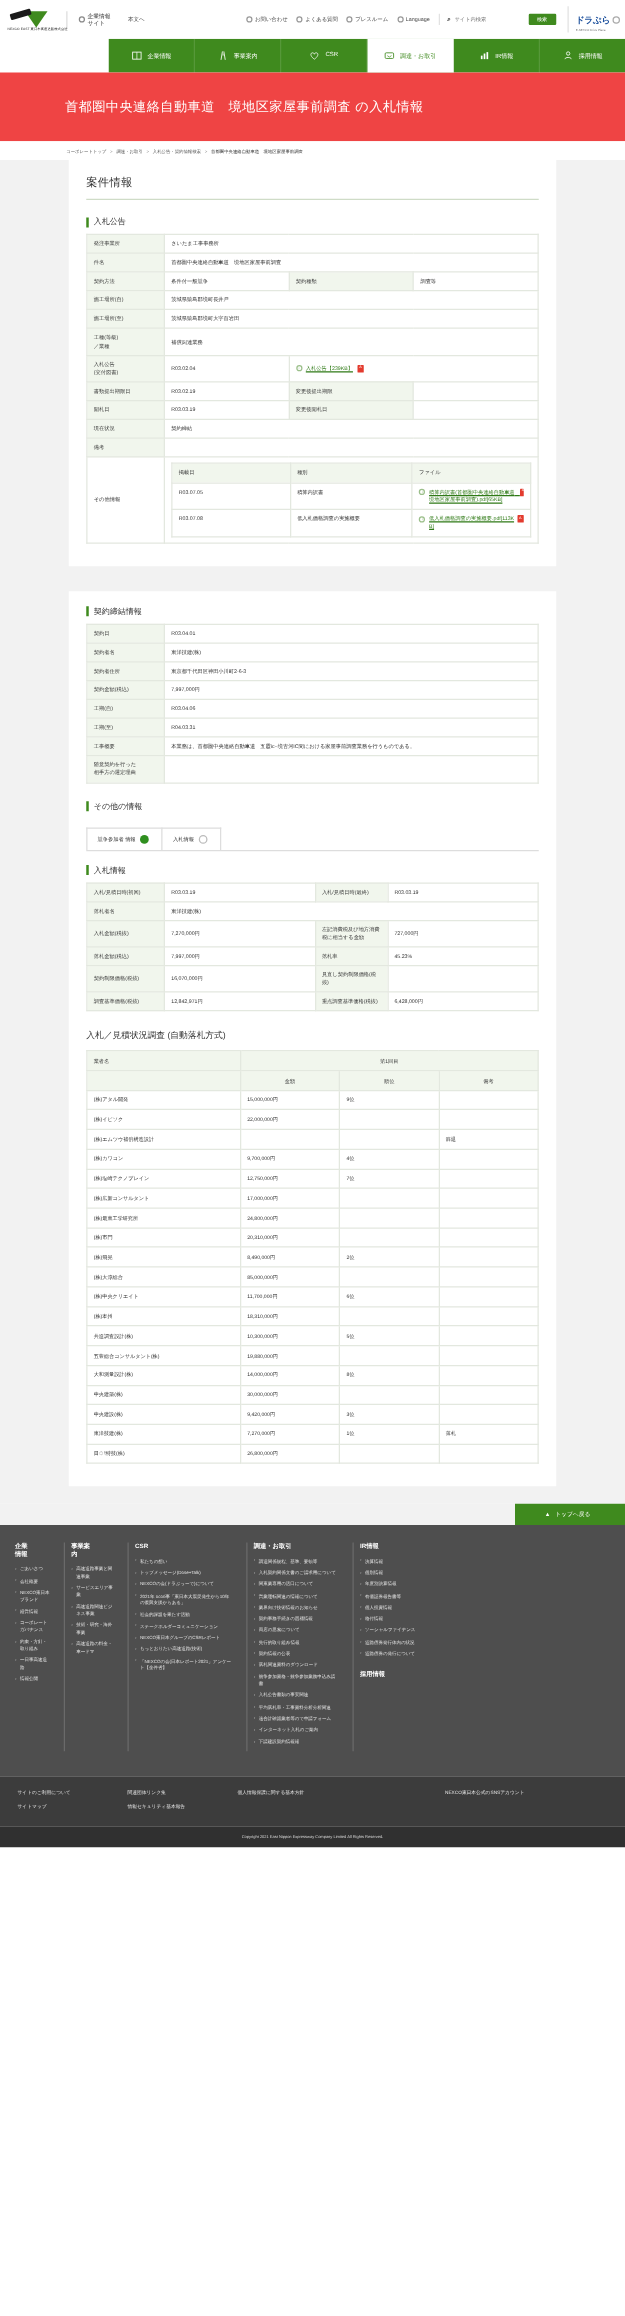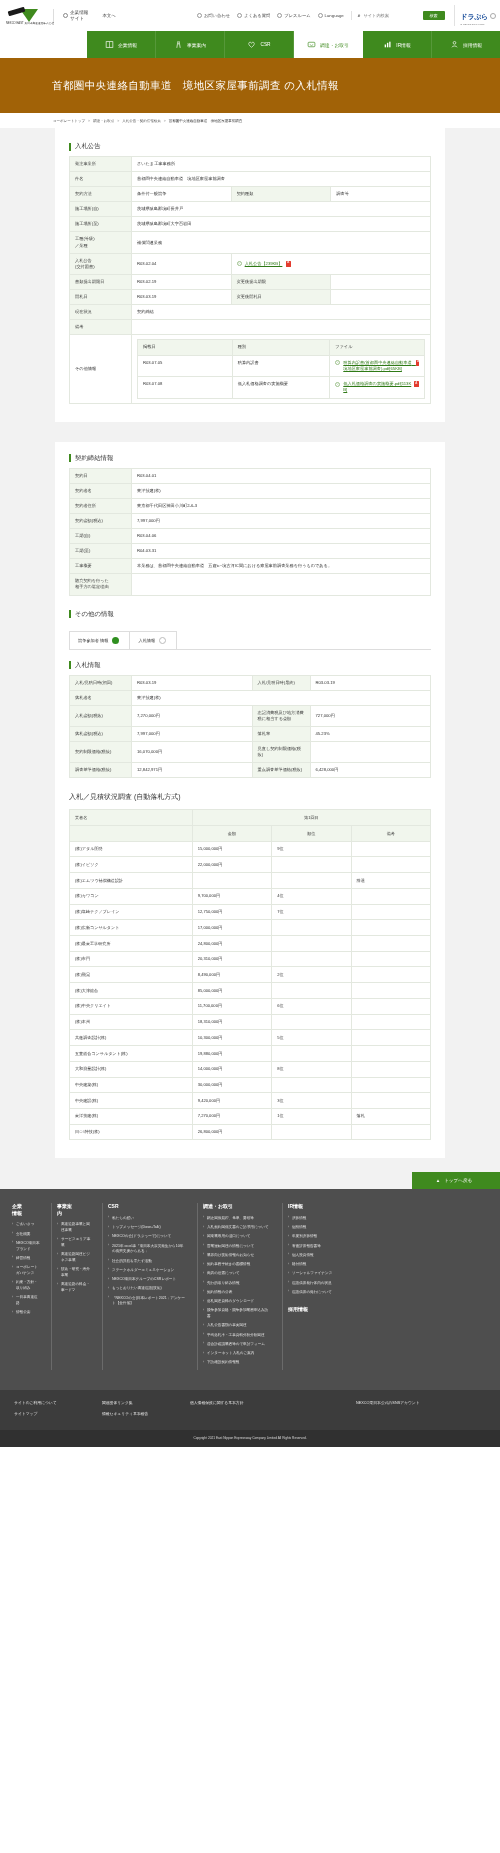--- a/index.html
+++ b/index.html
@@ -102,21 +102,21 @@
     gap: 4px; color: #fff; font-size: 4.8px; cursor: pointer;
     border-right: 1px solid rgba(255,255,255,.12);
   }
   .gnav-item:last-child { border-right: none; }
   .gnav-item.active { background: #ffffff; color: #3f8a1e; }
   .gnav-ico { width: 9px; height: 9px; display:flex; align-items:center; justify-content:center; }
   .gnav-ico svg { width: 9px; height: 9px; }
 
   
   .hero {
-    background: #a16207; height: 55px;
+    background: #ef4444; height: 55px;
     display: flex; align-items: center;
     padding-left: 52px;
   }
   .hero h1 {
     color: #fff; font-size: 10.5px; font-weight: normal; letter-spacing: .4px;
   }
 
   
   .breadcrumb {
     background: #fff; padding: 6px 0 5px 53px;
@@ -403,20 +403,21 @@
   <span class="crumb">調達・お取引</span>
   <span class="sep">&gt;</span>
   <span class="crumb">入札公告・契約情報検索</span>
   <span class="sep">&gt;</span>
   <span class="crumb last">首都圏中央連絡自動車道　境地区家屋事前調査</span>
 </div>
 
 <div class="page-bg">
 
   <div class="panel top">
+    <h2 class="page-title">案件情報</h2>
 
     <div class="sec-head">
       <span class="bar"></span>
       <span>入札公告</span>
     </div>
 
     <table class="info">
       <tbody>
           <tr>
         <th>発注事業所</th>

